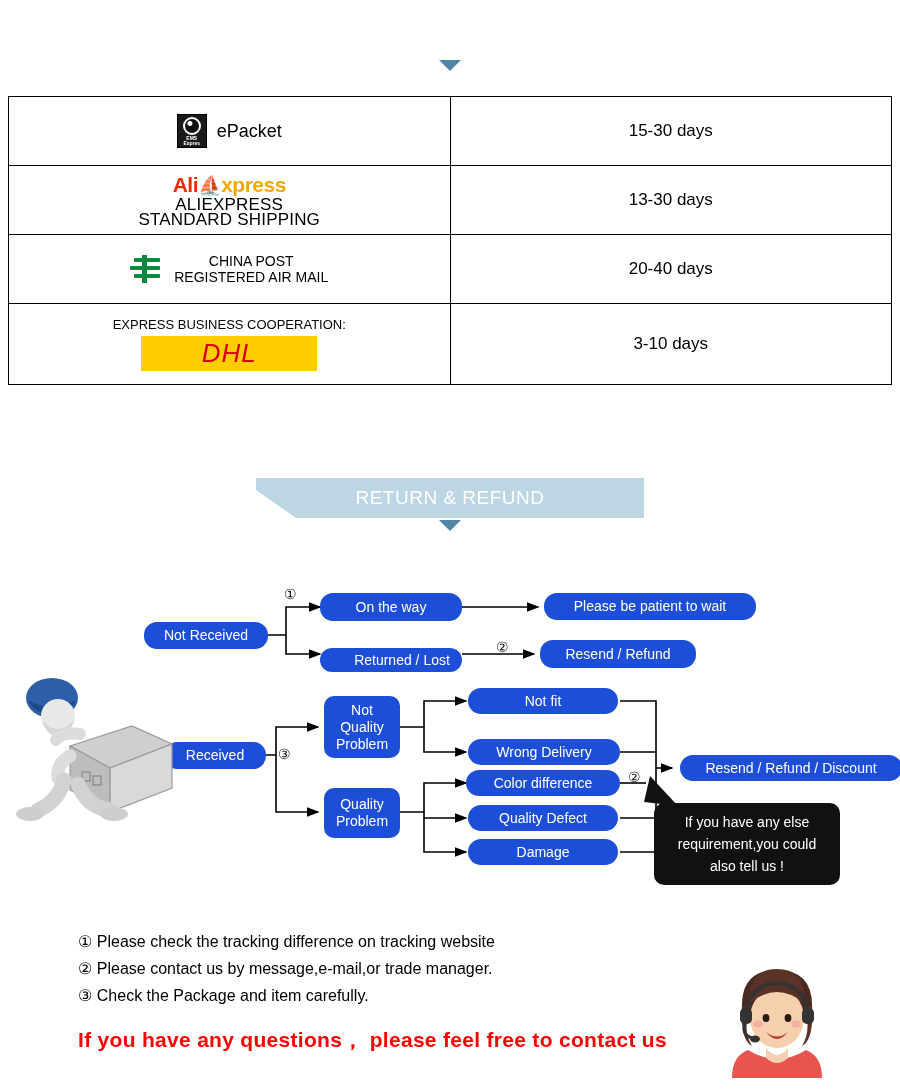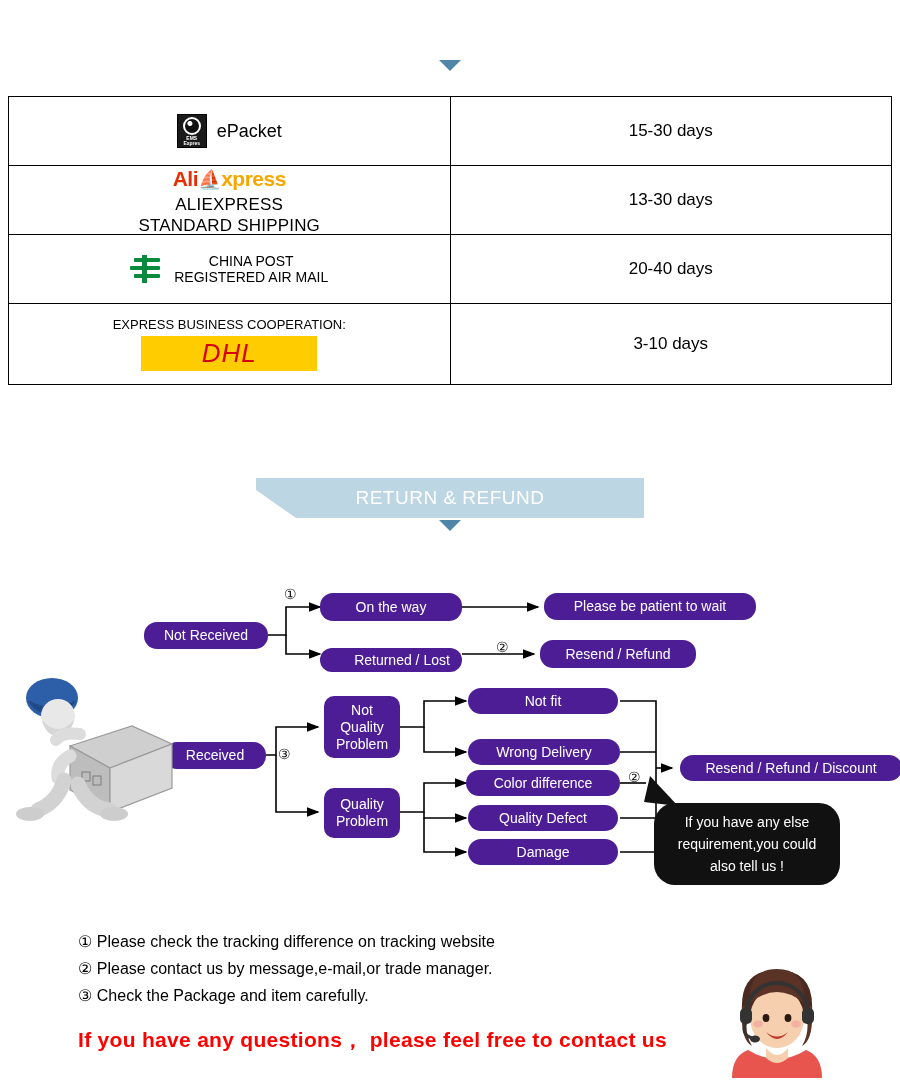--- a/index.html
+++ b/index.html
@@ -44,21 +44,21 @@
     text-align:center;vertical-align:middle;
   }
   .ship-table th{
     height:48px;font-size:17px;font-weight:bold;letter-spacing:.3px;
   }
   .ship-table td{height:66px;font-size:17px;}
   .col-left{width:444px;}
   .col-right{width:438px;}
 
   .cell-flex{display:flex;align-items:center;justify-content:center;gap:10px;}
-  .cell-col{display:flex;flex-direction:column;align-items:center;justify-content:center;gap:6px;}
+  .cell-col{display:flex;flex-direction:column;align-items:center;justify-content:center;gap:0;}
 
   
   .epacket-icon{
     width:30px;height:34px;background:#1a1a1a;border:1px solid #000;
     display:flex;flex-direction:column;align-items:center;justify-content:flex-end;
     padding-bottom:1px;box-sizing:border-box;
   }
   .epacket-icon .globe{
     width:18px;height:18px;border-radius:50%;
     background:radial-gradient(circle at 35% 32%,#ffffff 0 2px,#111 3px);
@@ -91,21 +91,21 @@
     margin:0 auto;
   }
   .dhl-text{
     color:#d40511;font-size:26px;font-weight:normal;font-style:italic;
     letter-spacing:1px;font-family:"Liberation Sans", sans-serif;
   }
 
   
   .flow{position:absolute;left:0;top:560px;width:900px;height:360px;}
   .node{
-    position:absolute;background:#4c1d95;color:#fff;border-radius:13px;
+    position:absolute;background:#1d4ed8;color:#fff;border-radius:13px;
     display:flex;align-items:center;justify-content:center;
     font-size:14px;text-align:center;line-height:15px;
     padding:0 6px;box-sizing:border-box;
   }
   .circ{
     position:absolute;font-size:14px;color:#111;
   }
   .bubble{
     position:absolute;background:#111;color:#fff;border-radius:10px;
     font-size:14px;line-height:22px;text-align:center;
@@ -262,21 +262,21 @@
   <div class="node" style="left:680px;top:195px;width:222px;height:26px;">Resend / Refund / Discount</div>
 
   <div class="circ" style="left:284px;top:26px;">①</div>
   <div class="circ" style="left:496px;top:79px;">②</div>
   <div class="circ" style="left:278px;top:186px;">③</div>
   <div class="circ" style="left:628px;top:209px;">②</div>
 
   <svg width="40" height="36" style="position:absolute;left:640px;top:216px;">
     <polygon points="10,0 38,30 4,26" fill="#111"></polygon>
   </svg>
-  <div class="bubble" style="left:654px;top:243px;width:186px;white-space:pre-line;border-radius:21px;">If you have any else
+  <div class="bubble" style="left:654px;top:243px;width:186px;white-space:pre-line;">If you have any else
 requirement,you could
 also tell us !</div>
 
   <svg class="courier" viewBox="0 0 180 180">
     <ellipse cx="38" cy="38" rx="26" ry="20" fill="#2d5fa8"></ellipse>
     <path d="M14,40 q24,14 48,0 q-6,14 -24,14 q-18,0 -24,-14z" fill="#1f4a8a"></path>
     <circle cx="44" cy="56" r="17" fill="#e8e8e8"></circle>
     <path d="M28,60 q16,18 32,0 q-4,16 -16,16 q-12,0 -16,-16z" fill="#d6d6d6"></path>
     <g fill="#cfcfcf" stroke="#9a9a9a" stroke-width="1.2">
       <polygon points="56,86 118,66 158,84 96,108"></polygon>

